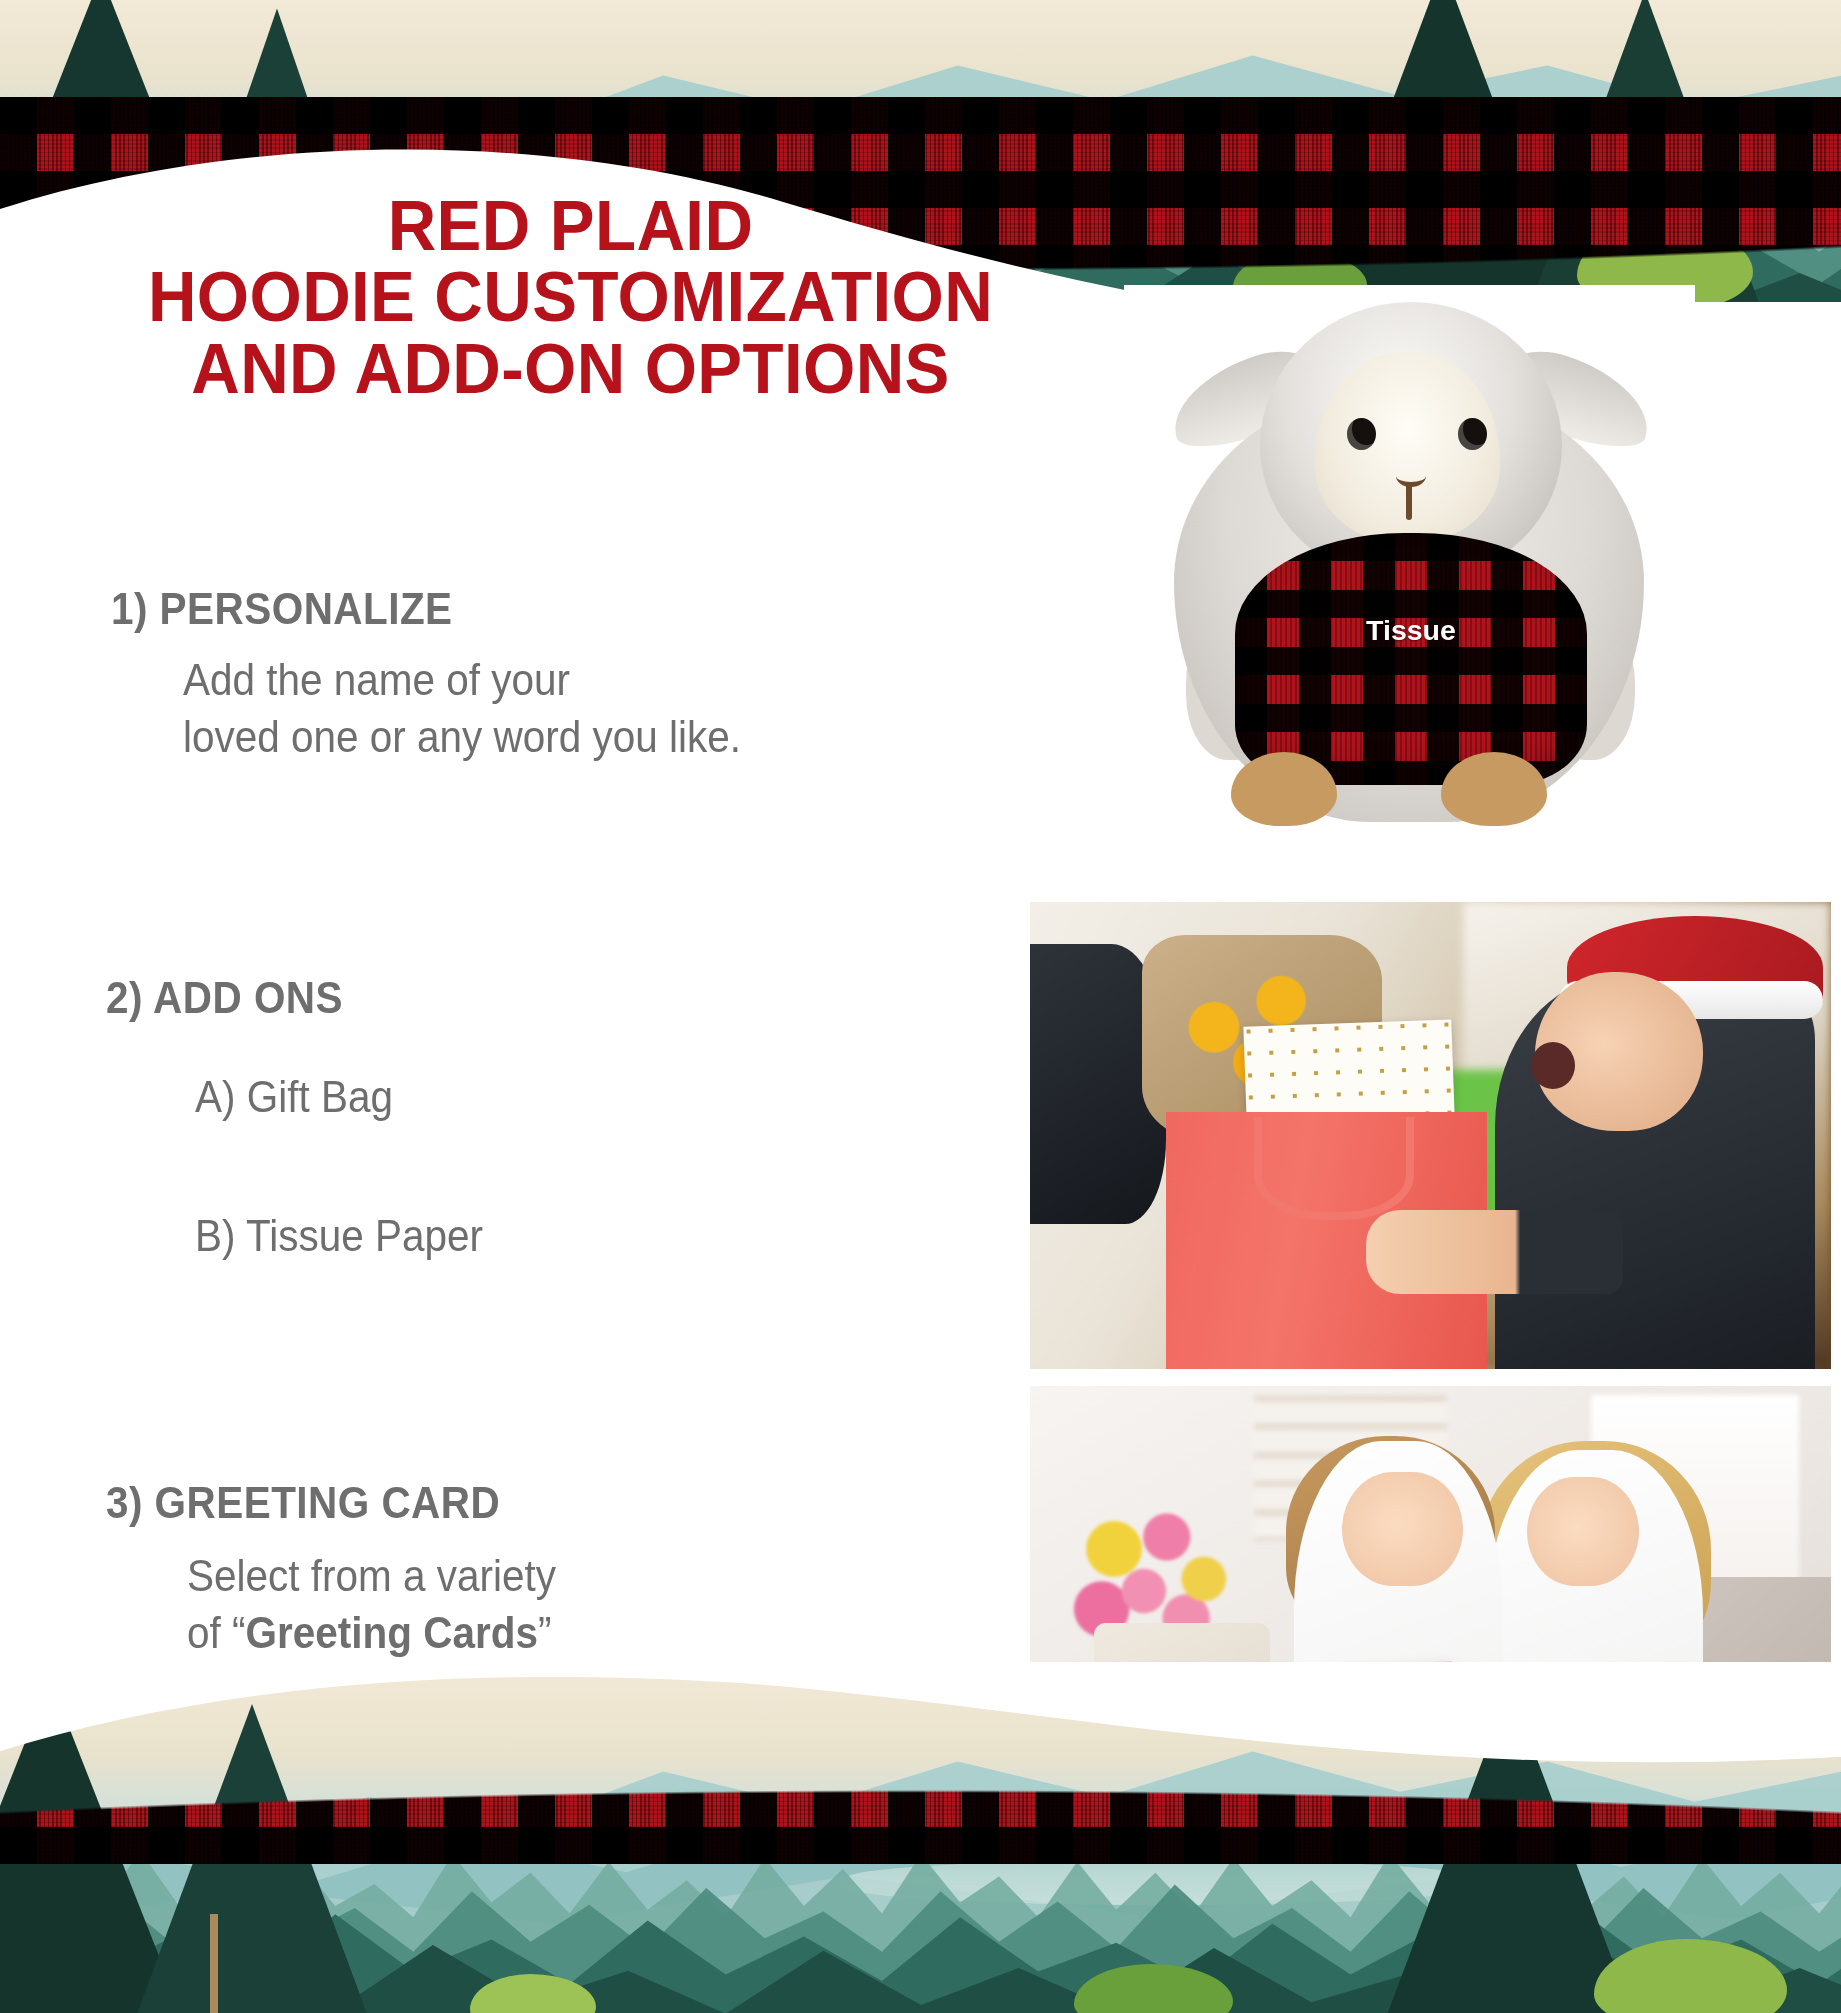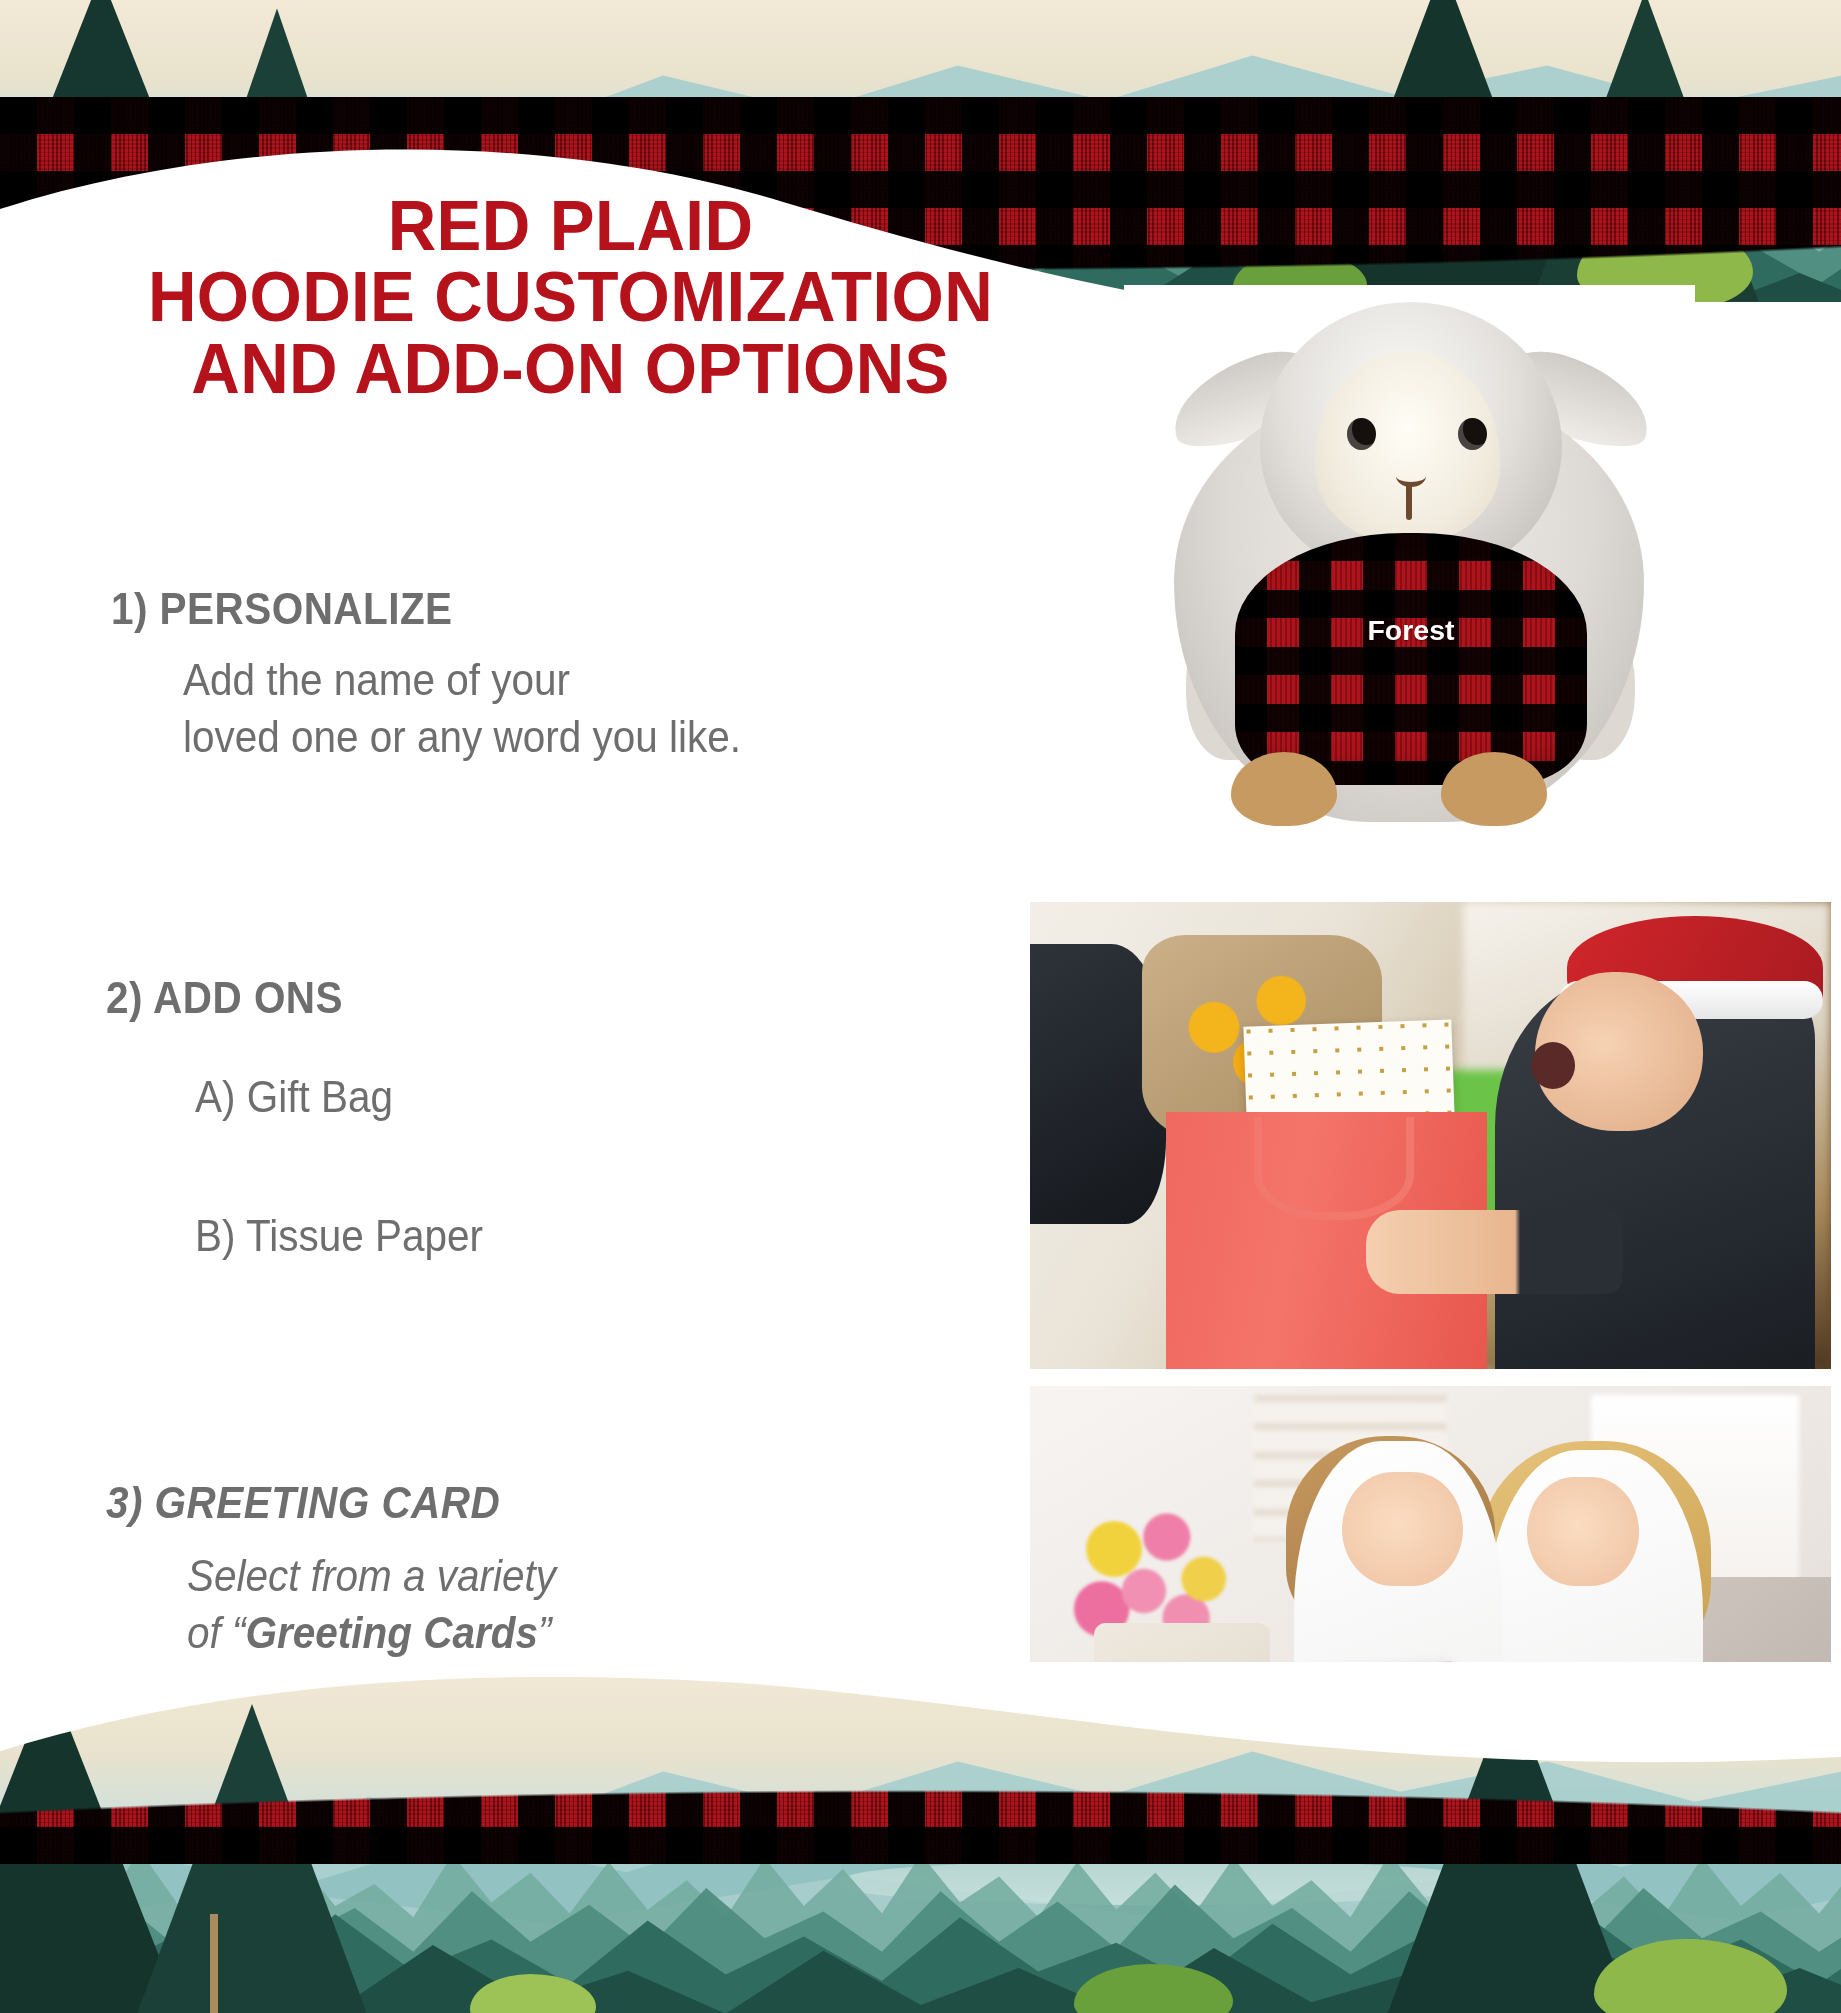--- a/index.html
+++ b/index.html
@@ -143,21 +143,21 @@
   }
   .step-body b { font-weight: 700; }
 
   .s1 { position:absolute; left: 111px; top: 47px; }
   .s1 .step-body { margin-top: 17px; margin-left: 72px; }
 
   .s2 { position:absolute; left: 106px; top: 436px; }
   .s2 .opt { margin-left: 89px; margin-top: 45px; font-size: 44px; }
   .s2 .opt2 { margin-top: 82px; }
 
-  .s3 { position:absolute; left: 106px; top: 941px; font-style: italic; }
+  .s3 { position:absolute; left: 106px; top: 941px; }
   .s3 .step-body { margin-top: 18.5px; margin-left: 81px; }
 
   
   .photo { position: absolute; overflow: hidden; background: #fff; }
 
   
   .lamb { left: 1124px; top: 285px; width: 571px; height: 571px; }
   .lamb-body { position:absolute; left:50px; top:101px; width:470px; height:436px;
     background: radial-gradient(ellipse at 50% 30%, #f2f0ec 0%, #ddd9d4 55%, #bdb8b2 100%);
     border-radius: 48% 48% 42% 42%/45% 45% 55% 55%; }
@@ -359,21 +359,21 @@
   <div class="lamb-arm arm-l"></div>
   <div class="lamb-arm arm-r"></div>
   <div class="lamb-body"></div>
   <div class="lamb-head"></div>
   <div class="lamb-face"></div>
   <div class="lamb-eye eye-l"></div>
   <div class="lamb-eye eye-r"></div>
   <div class="lamb-nose"></div>
   <div class="lamb-mouth"></div>
   <div class="lamb-hood"></div>
-  <div class="lamb-name">Forest</div>
+  <div class="lamb-name">Tissue</div>
   <div class="lamb-foot foot-l"></div>
   <div class="lamb-foot foot-r"></div>
 </div>
 
 <div class="photo giftbag">
   <div class="gb-bg"></div>
   <div class="gb-blurshop"></div>
   <div class="gb-green"></div>
   <div class="gb-armL"></div>
   <div class="gb-flowers"></div>

